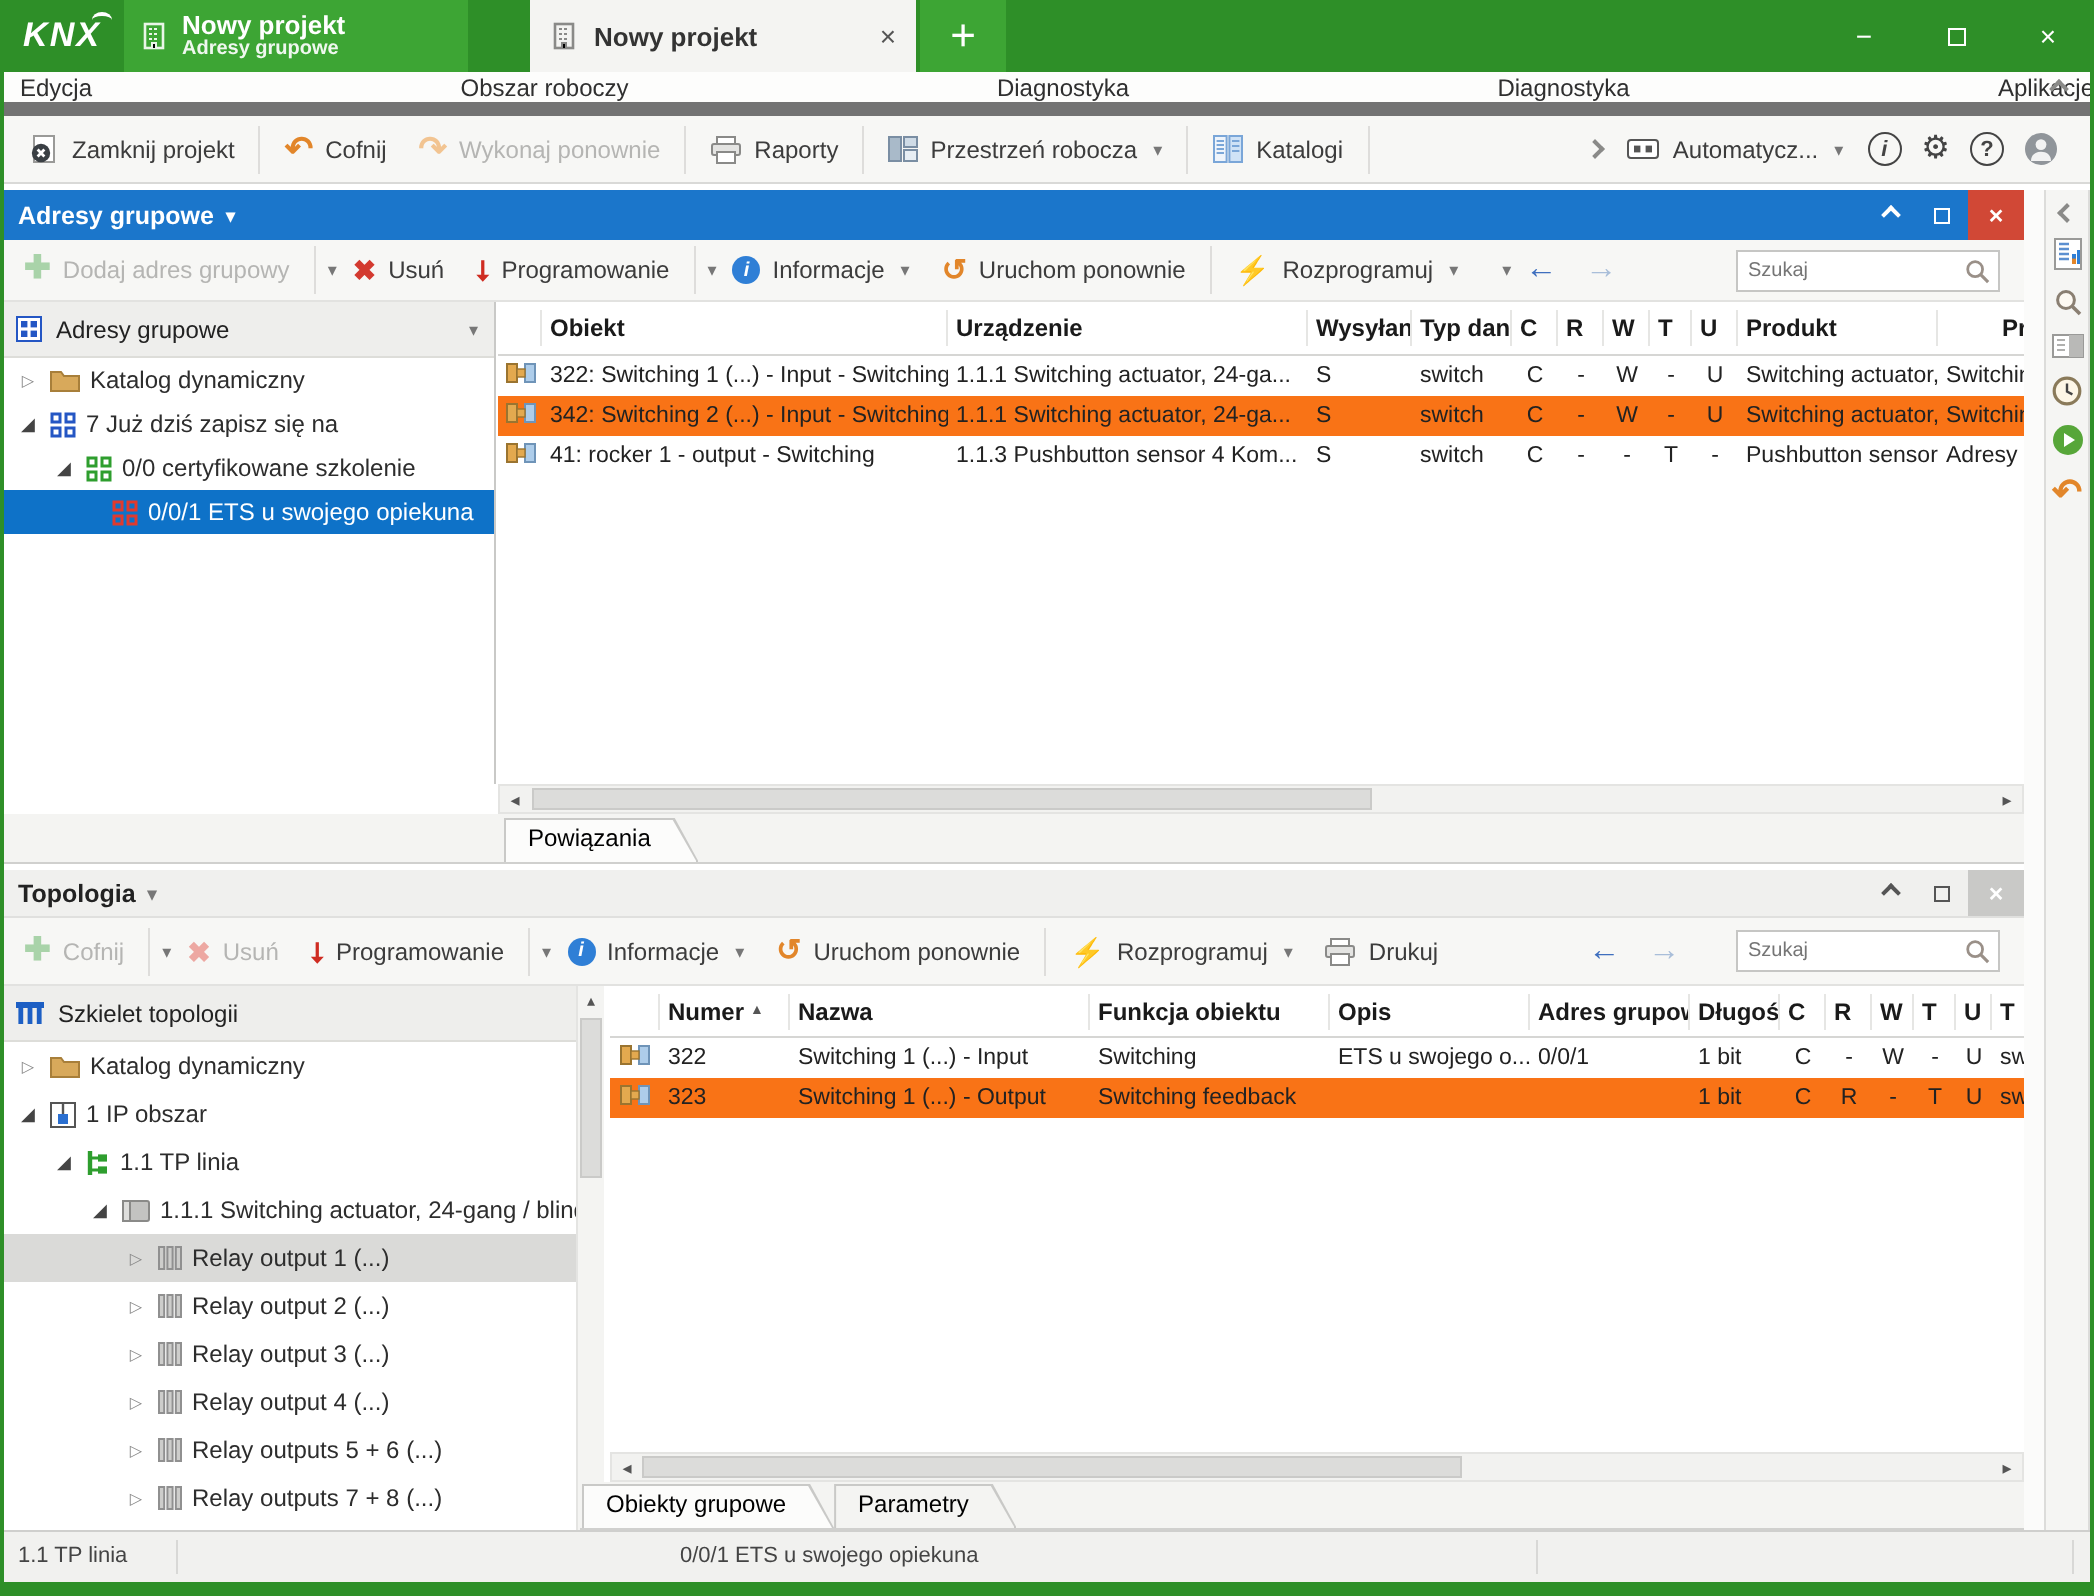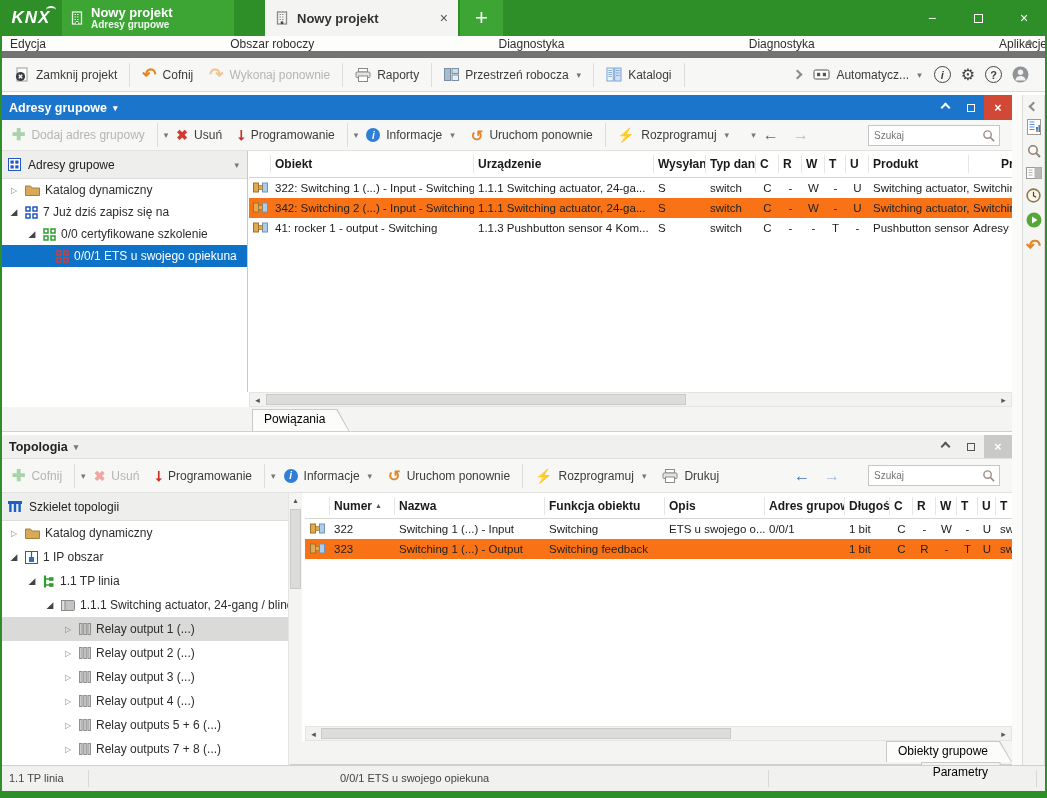--- a/index.html
+++ b/index.html
@@ -106,21 +106,21 @@
   .hscroll { position:absolute; height:15px; background:#f2f2f0; border:1px solid #e4e4e2; }
   .hscroll .arr { position:absolute; top:0; width:15px; height:13px; display:flex; align-items:center; justify-content:center; font-size:9px; color:#555; }
   .hscroll .thumb { position:absolute; top:1px; height:11px; background:#dcdcda; border:1px solid #cacac8; }
   .vscroll { position:absolute; width:14px; background:#f4f4f2; border-left:1px solid #e4e4e2; }
   .vscroll .arr { position:absolute; left:0; width:13px; height:14px; display:flex; align-items:center; justify-content:center; font-size:8px; color:#555; }
   .vscroll .thumb { position:absolute; left:1px; width:11px; background:#dcdcda; border:1px solid #cacac8; }
 
   
   .tabstrip { position:absolute; background:#f4f4f2; border-bottom:1px solid #d0d0ce; display:flex; align-items:flex-end; }
   .tabstrip.ga { left:0; top:407px; width:1012px; height:25px; padding-left:252px; }
-  .tabstrip.topo { left:290px; top:741px; width:722px; height:24px; padding-left:15px;flex-direction:column; }
+  .tabstrip.topo { left:290px; top:741px; width:722px; height:24px; padding-left:1px; }
   .stab { position:relative; height:22px; line-height:21px; padding:0 24px 0 12px; color:#000000; white-space:nowrap; }
   .stab::before { content:""; position:absolute; inset:0; background:#c9c9c7; clip-path:polygon(0 0, calc(100% - 12px) 0, 100% 100%, 0 100%); }
   .stab::after { content:""; position:absolute; left:1px; right:1px; top:1px; bottom:0; background:#fcfcfb; clip-path:polygon(0 0, calc(100% - 12px) 0, 100% 100%, 0 100%); }
   .stab span { position:relative; z-index:1; }
   .stab.ghost::after { background:#f4f4f2; }
 
   
   .right-strip { position:absolute; left:1022px; top:95px; width:23px; height:670px; background:#f5f5f3; border-left:1px solid #dcdcda; border-right:1px solid #dcdcda; display:flex; flex-direction:column; align-items:center; padding-top:8px; gap:9px; }
 
   

